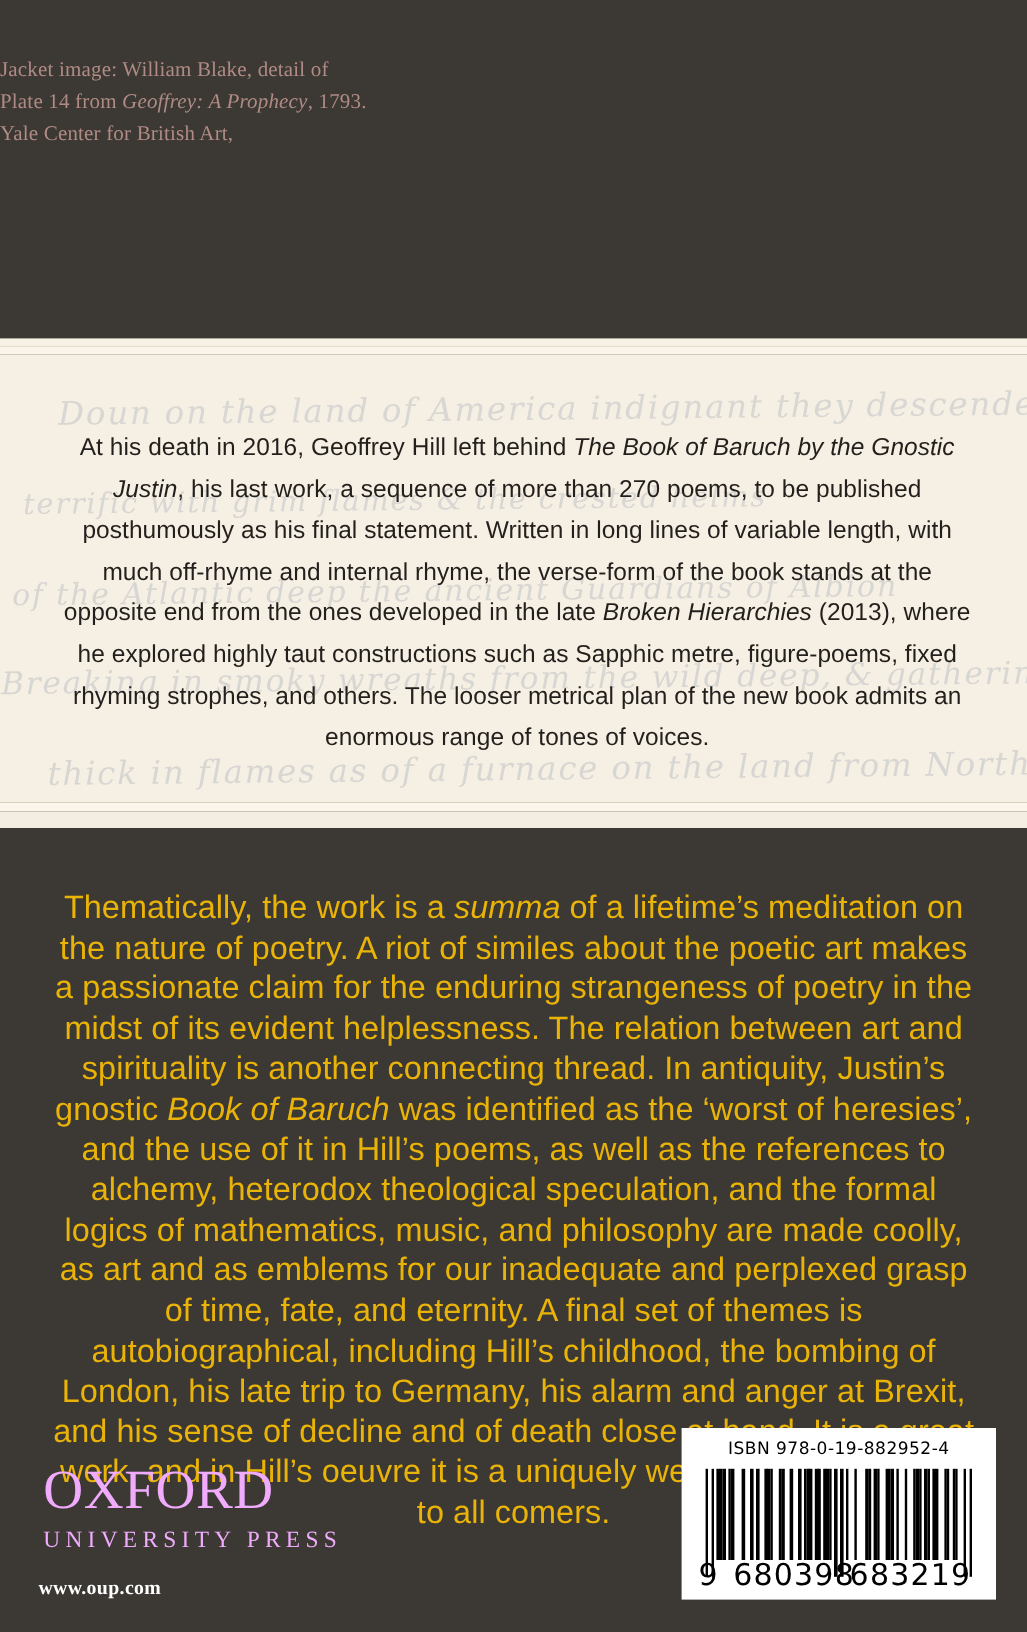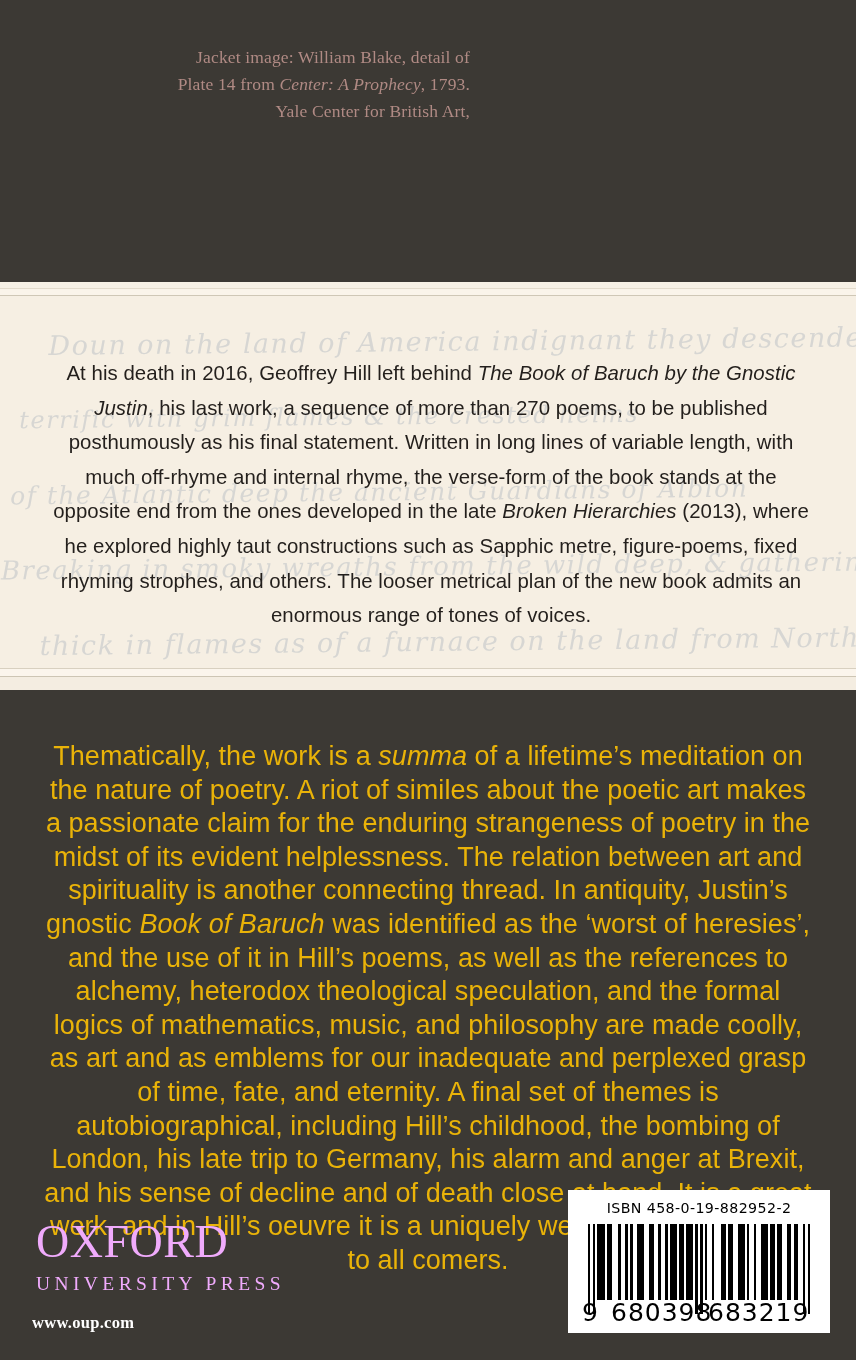--- a/index.html
+++ b/index.html
@@ -28,21 +28,21 @@
     top: 0;
     width: 856px;
     height: 282px;
     background: #3c3934;
   }
   .credit-block {
     position: absolute;
     left: 0;
     top: 44px;
     width: 470px;
-    text-align: right;
+    text-align: left;
     color: #b08a84;
     font-family: "Liberation Serif", serif;
     font-size: 17.5px;
     line-height: 27px;
     letter-spacing: 0.15px;
   }
   .credit-block .ln { display: block; white-space: nowrap; }
   .credit-block i { font-style: italic; }
 
   
@@ -213,21 +213,21 @@
   .bd-right { position: absolute; left: 140px; top: 0; }
 </style>
 </head>
 <body>
 
 <div class="cover">
 
   <div class="credit-panel">
     <div class="credit-block">
       <span class="ln">Jacket image: William Blake, detail of</span>
-      <span class="ln"><span>Plate 14 from </span><i>Center: A Prophecy</i><span>, 1793.</span></span>
+      <span class="ln"><span>Plate 14 from </span><i>Geoffrey: A Prophecy</i><span>, 1793.</span></span>
       <span class="ln">Yale Center for British Art,</span>
     </div>
   </div>
 
   <div class="cream-panel">
     <div class="handwriting">
       <span class="hw-i1">Doun on the land of America indignant they descended</span>
       <span class="hw-i2">terrific with grim flames &amp; the crested helms</span>
       <span class="hw-i3">of the Atlantic deep the ancient Guardians of Albion</span>
       <span class="hw-i4">Breaking in smoky wreaths from the wild deep, &amp; gathering</span>
@@ -240,21 +240,21 @@
     <div class="blurb-dark"><span>Thematically, the work is a </span><i>summa</i><span> of a lifetime’s meditation on the nature of poetry. A riot of similes about the poetic art makes a passionate claim for the enduring strangeness of poetry in the midst of its evident helplessness. The relation between art and spirituality is another connecting thread. In antiquity, Justin’s gnostic </span><i>Book of Baruch</i><span> was identified as the ‘worst of heresies’, and the use of it in Hill’s poems, as well as the references to alchemy, heterodox theological speculation, and the formal logics of mathematics, music, and philosophy are made coolly, as art and as emblems for our inadequate and perplexed grasp of time, fate, and eternity. A final set of themes is autobiographical, including Hill’s childhood, the bombing of London, his late trip to Germany, his alarm and anger at Brexit, and his sense of decline and of death close at hand. It is a great work, and in Hill’s oeuvre it is a uniquely welcoming work, open to all comers.</span></div>
   </div>
 
   <div class="oup-logo">
     <div class="oup-word">OXFORD</div>
     <div class="oup-sub">UNIVERSITY PRESS</div>
   </div>
   <div class="oup-url">www.oup.com</div>
 
   <div class="barcode-panel">
-    <div class="isbn-text">ISBN 458-0-19-882952-2</div>
+    <div class="isbn-text">ISBN 978-0-19-882952-4</div>
     <div class="barcode-bars" id="bars">
         <i class="g" style="left:0.00px;width:2.49px"></i>
         <i class="g" style="left:4.67px;width:2.49px"></i>
         <i style="left:9.35px;width:2.49px"></i>
         <i style="left:11.68px;width:2.49px"></i>
         <i style="left:14.02px;width:2.49px"></i>
         <i style="left:18.69px;width:2.49px"></i>
         <i style="left:21.03px;width:2.49px"></i>
         <i style="left:30.38px;width:2.49px"></i>
         <i style="left:37.39px;width:2.49px"></i>

